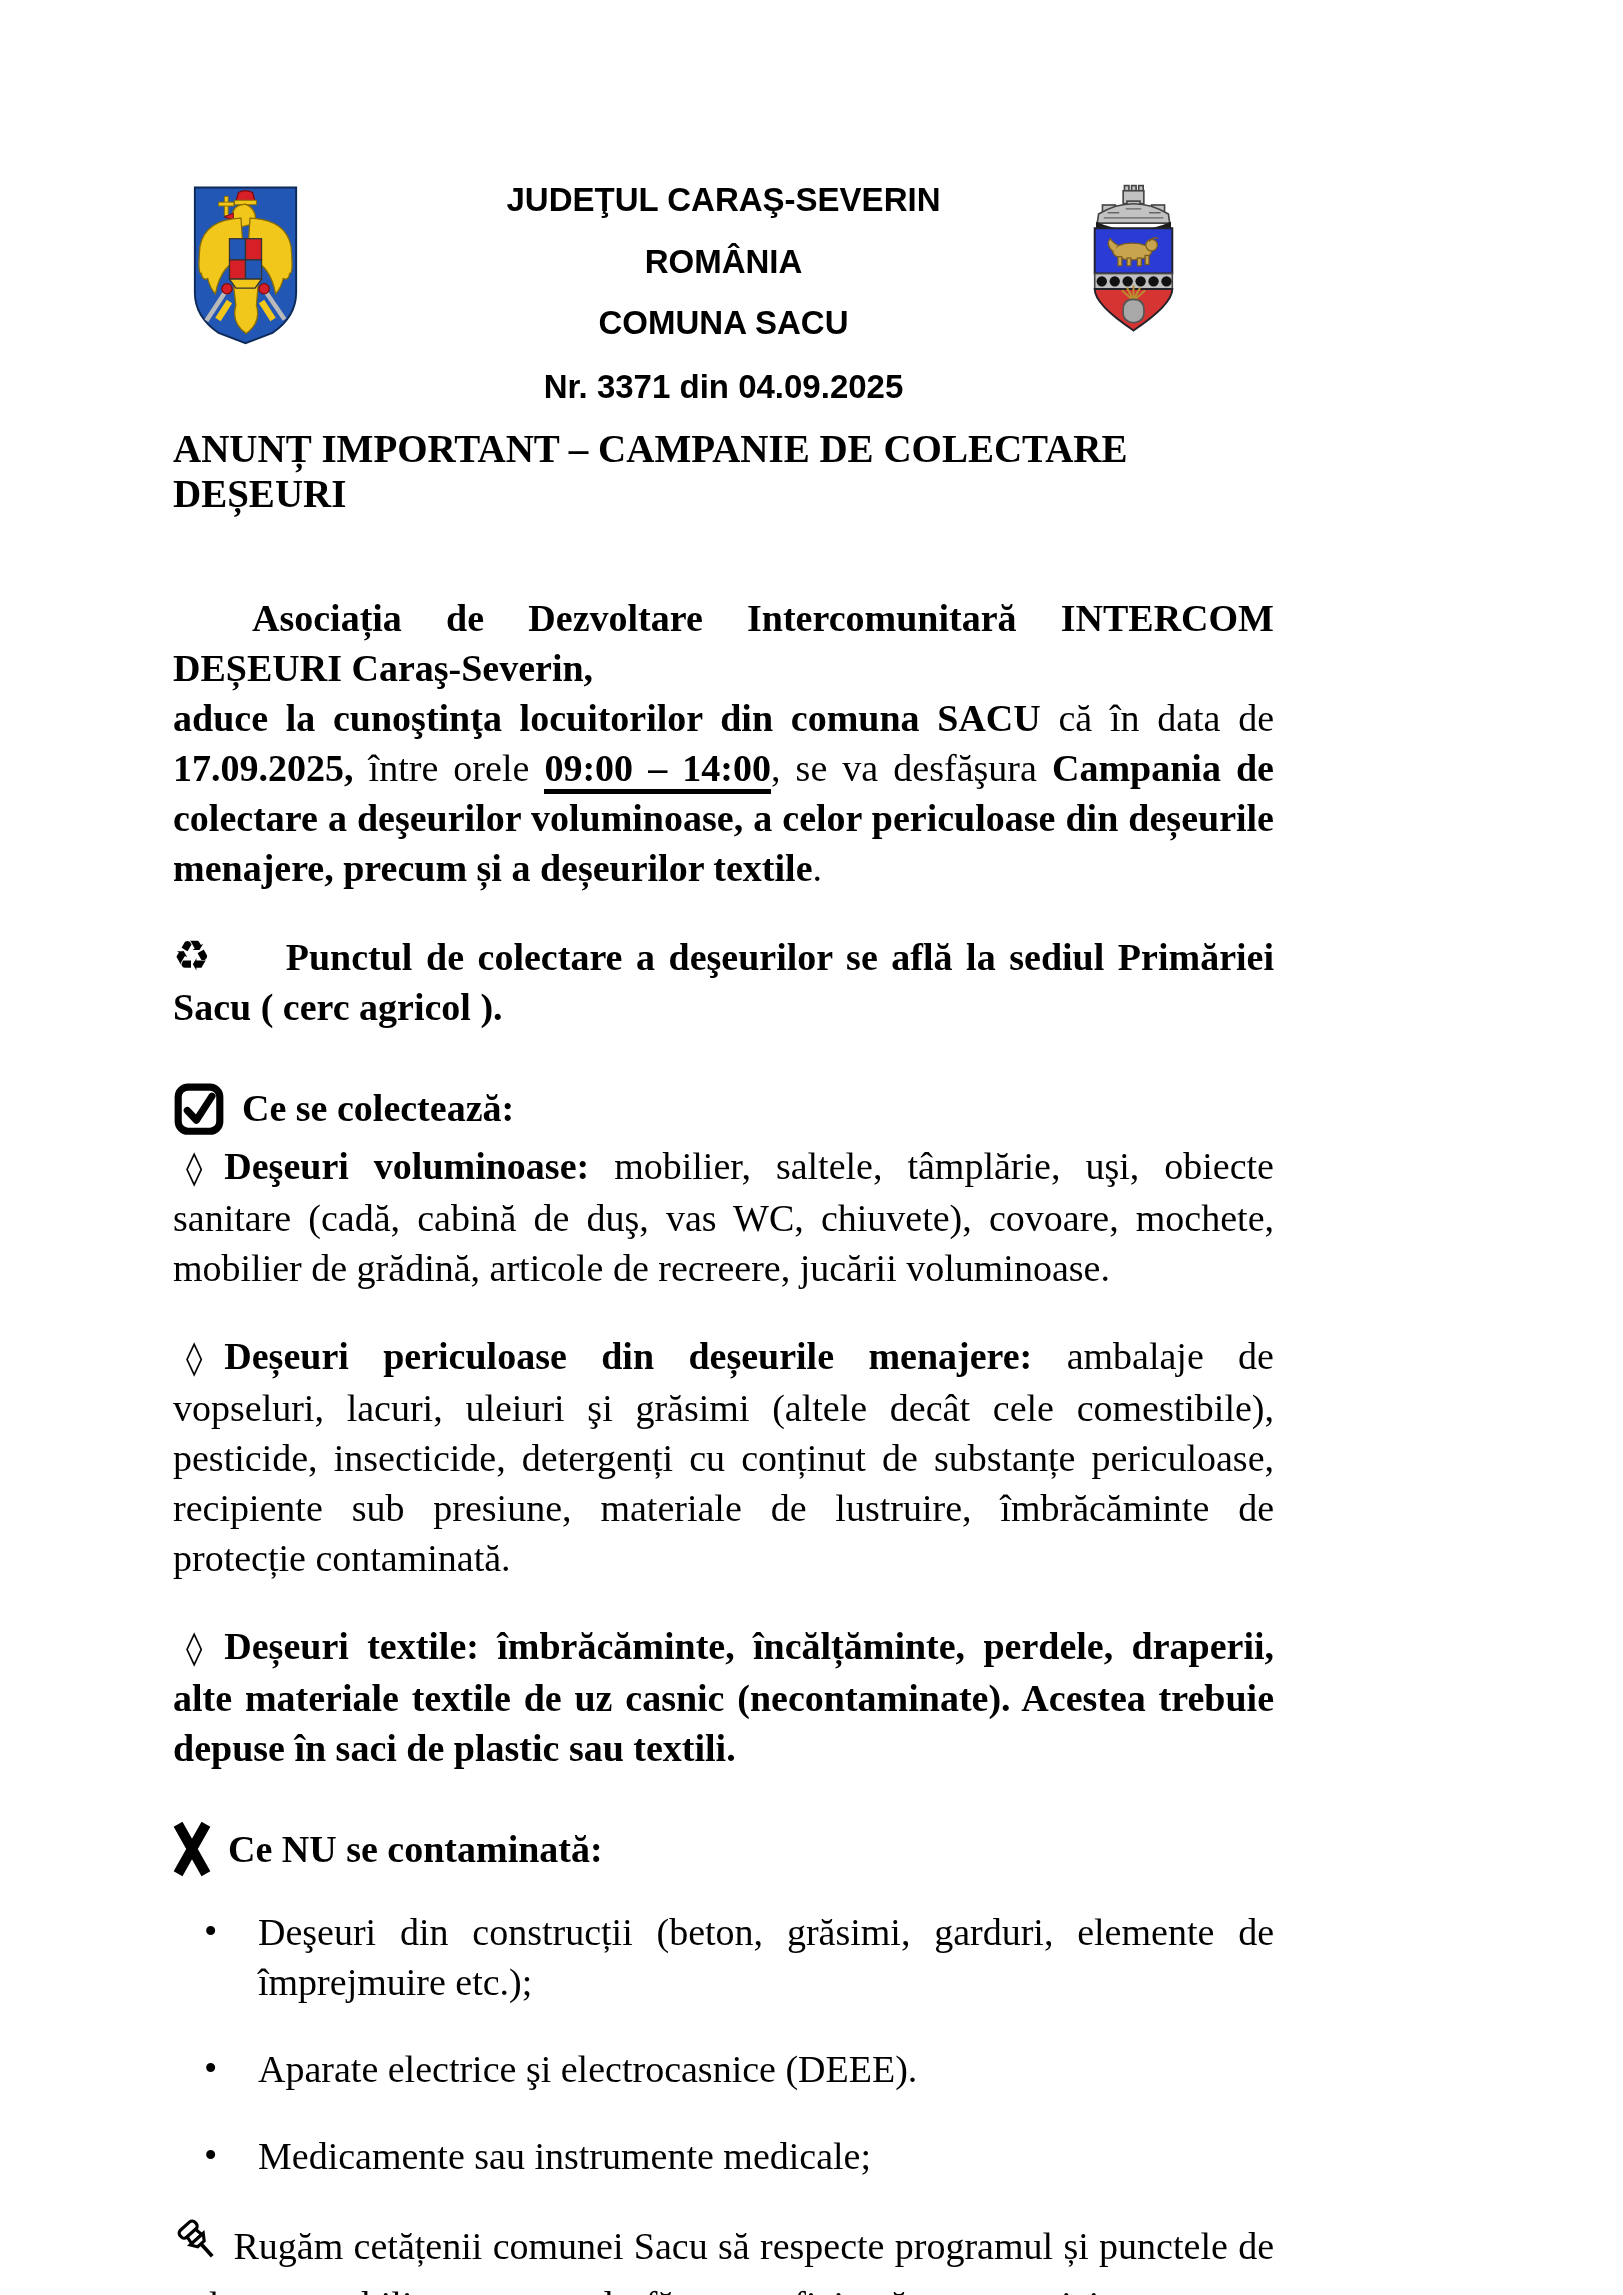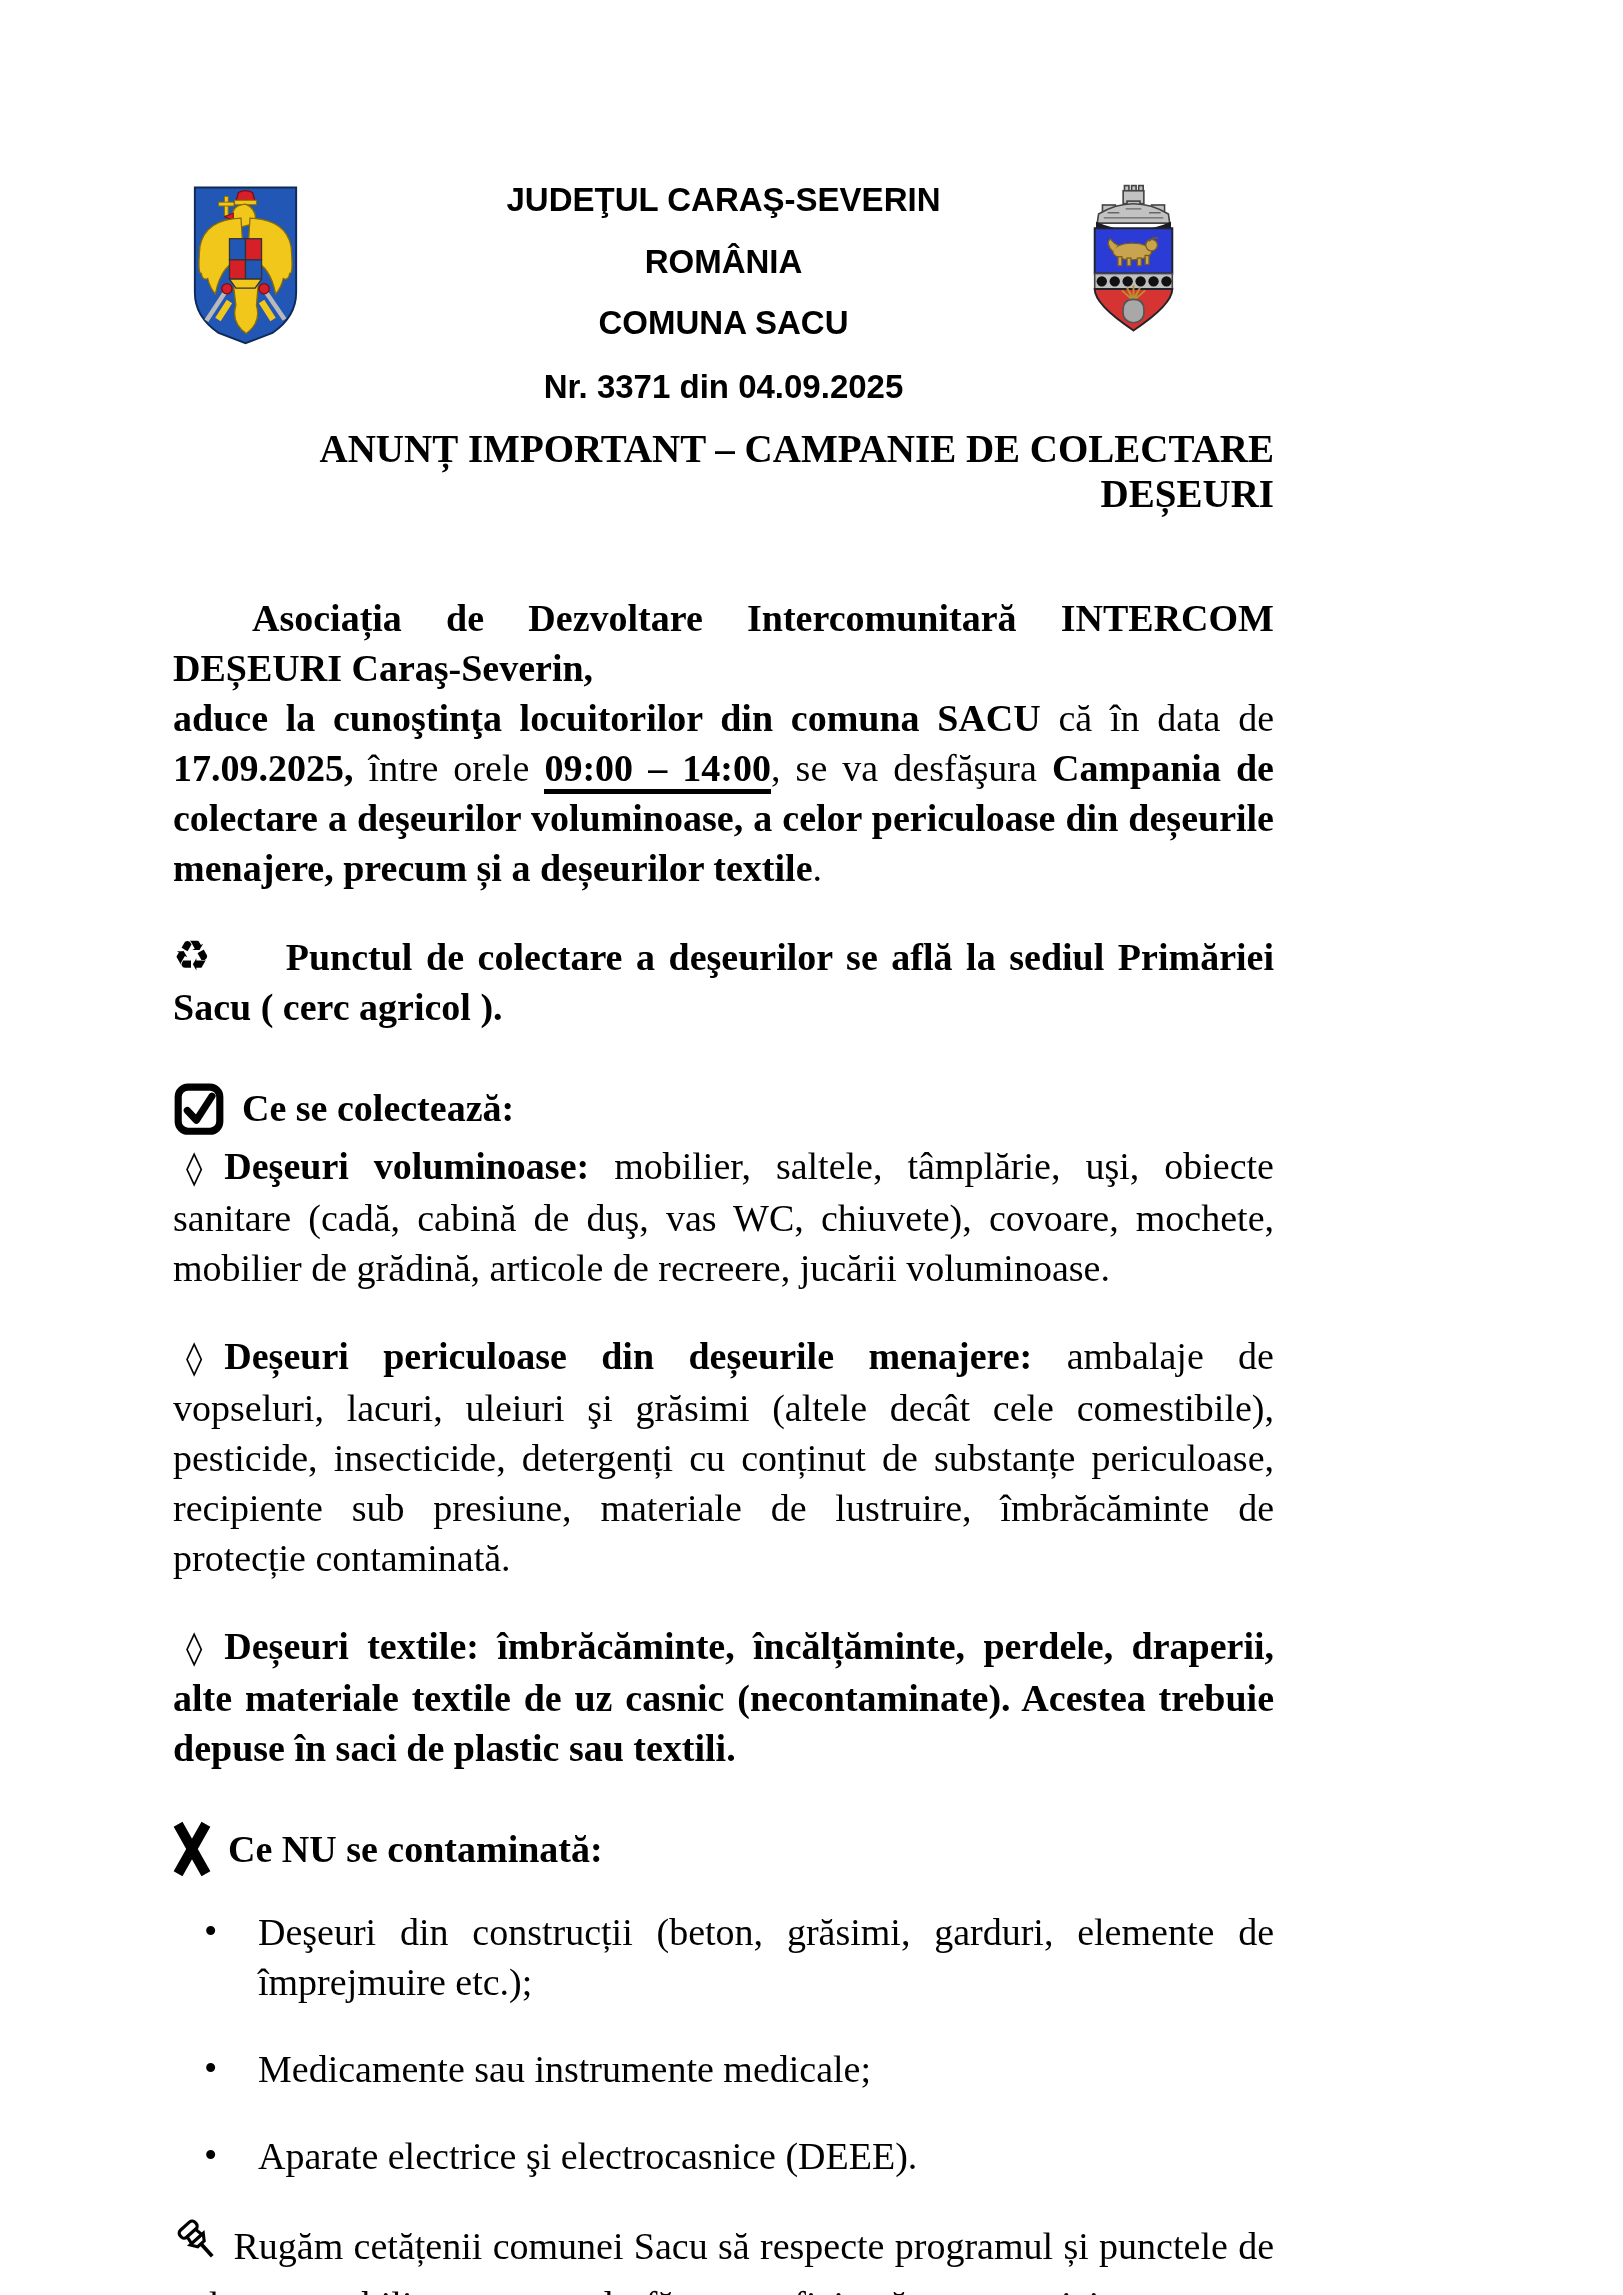--- a/index.html
+++ b/index.html
@@ -20,21 +20,21 @@
     letter-spacing:0px;
   }
   .emblem{position:absolute;top:0;}
   .emblem.left{left:18.3px;top:1.3px;}
   .emblem.right{right:88px;top:0px;}
   .doc-number{
     text-align:center;font-family:"Liberation Sans","DejaVu Sans",sans-serif;
     font-weight:bold;font-size:33px;margin-top:28px;
   }
   .doc-title{
-    text-align:right;font-weight:bold;font-size:39px;margin-top:19.6px;
+    text-align:left;font-weight:bold;font-size:39px;margin-top:19.6px;
   }
   
   .para{
     font-size:38px;line-height:50px;text-align:justify;
   }
   .b{font-weight:bold;}
   .u{border-bottom:5.9px solid #000;padding-bottom:0.7px;}
   .intro{margin-top:77px;text-indent:79px;}
   .collect-point{margin-top:26px;}
   .recycle-glyph{
@@ -185,22 +185,22 @@
 
   <div class="sec-head">
     <svg width="38" height="58" viewBox="0 0 60 90">
       <path d="M8 6 L52 84 M52 6 L8 84" stroke="#000" stroke-width="16" stroke-linecap="butt"></path>
     </svg>
     <span>Ce NU se contaminată:</span>
   </div>
 
   <ul class="no-collect">
     <li>Deşeuri din construcții (beton, grăsimi, garduri, elemente de împrejmuire etc.);</li>
+    <li>Aparate electrice şi electrocasnice (DEEE).</li>
     <li>Medicamente sau instrumente medicale;</li>
-    <li>Aparate electrice şi electrocasnice (DEEE).</li>
   </ul>
 
   <p class="para footer-note"><span class="pin"><svg width="50" height="50" viewBox="0 0 80 80">
       <g transform="rotate(-42 40 36)" fill="#fff" stroke="#000" stroke-width="5">
         <rect x="24" y="5" width="32" height="15" rx="6"></rect>
         <path d="M31 20 h18 l2 13 h-22 Z"></path>
         <path d="M26 33 h28 l-7 10 h-14 Z"></path>
         <path d="M40 43 L40 70" stroke-width="6"></path>
       </g>
     </svg></span><span>Rugăm cetățenii comunei Sacu să respecte programul și punctele de colectare stabilite, pentru o desfăşurare eficientă a campaniei.</span></p>

